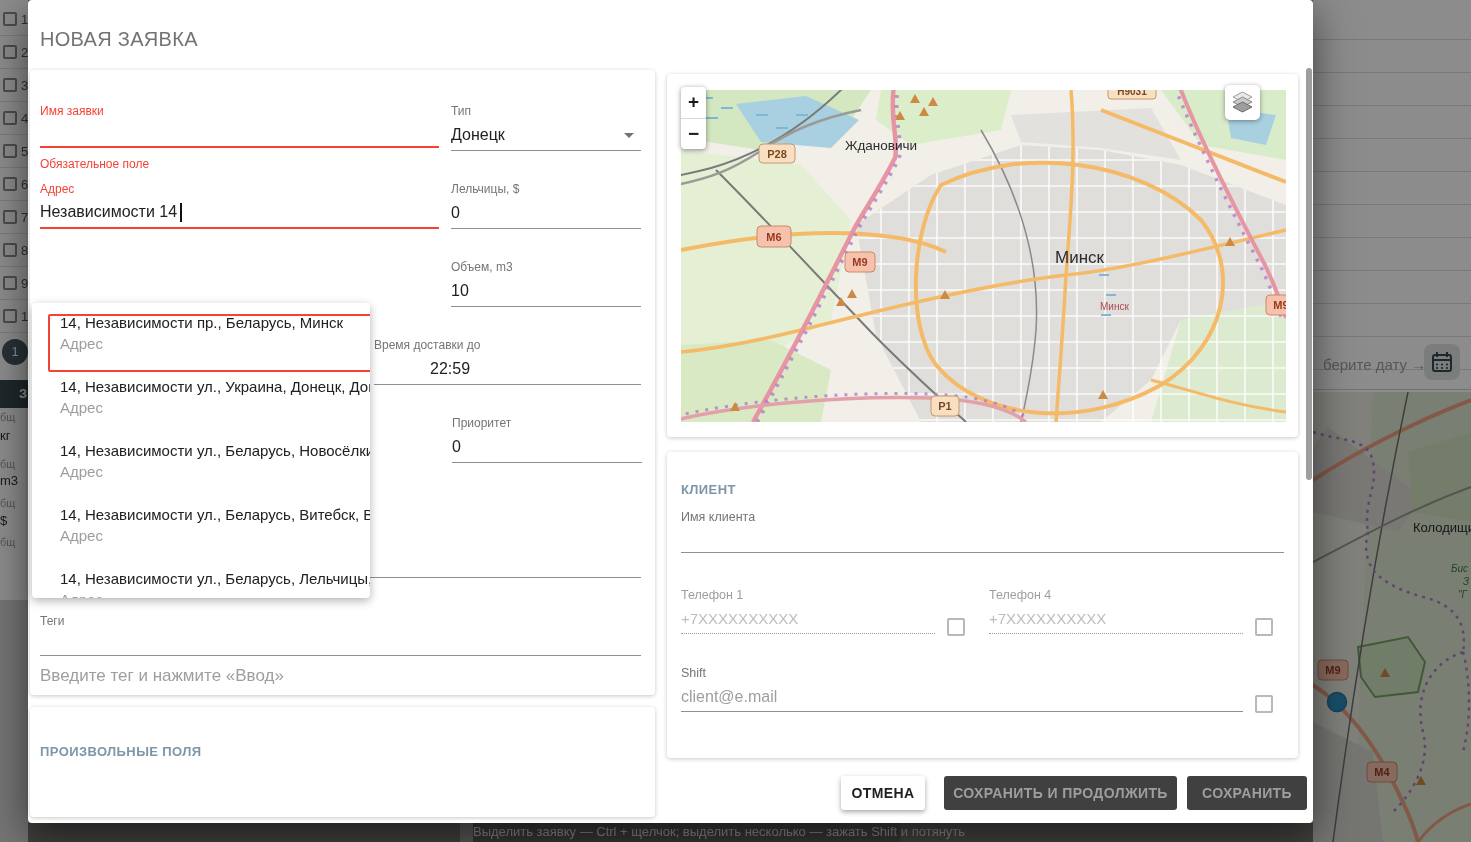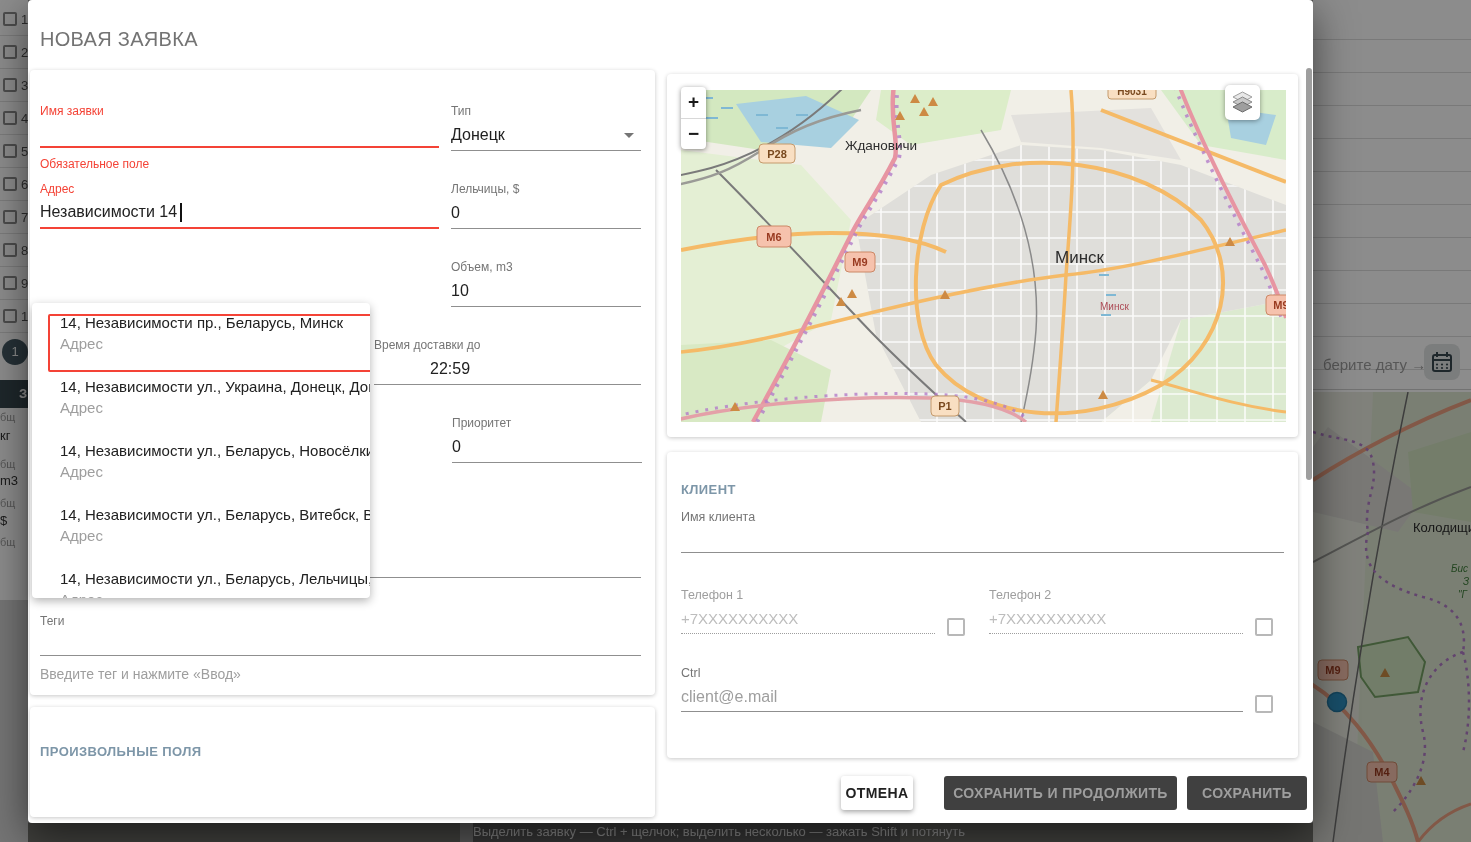--- a/index.html
+++ b/index.html
@@ -44,21 +44,21 @@
   .modal-scrollbar{position:absolute;left:1278px;top:68px;width:6px;height:412px;background:#9e9e9e;border-radius:3px;}
 
   .card{position:absolute;background:#fff;border-radius:4px;box-shadow:0 1px 4px rgba(0,0,0,0.22);}
   .card-left{left:2px;top:70px;width:625px;height:625px;}
   .card-custom{left:2px;top:707px;width:625px;height:110px;}
   .card-map{left:639px;top:74px;width:631px;height:363px;}
   .card-client{left:639px;top:452px;width:631px;height:306px;}
 
   .lbl{position:absolute;font-size:12px;color:#757575;}
   .lbl-red{position:absolute;font-size:12px;color:#f44336;}
-  .lbl-dis{position:absolute;font-size:14px;color:#9e9e9e;}
+  .lbl-dis{position:absolute;font-size:17px;color:#9e9e9e;}
   .val{position:absolute;font-size:16px;color:#212121;white-space:nowrap;}
   .ph{position:absolute;font-size:15px;color:#bdbdbd;white-space:nowrap;}
   .uline{position:absolute;height:1px;background:#8f8f8f;}
   .uline-red{position:absolute;height:2px;background:#f44336;}
   .uline-dot{position:absolute;height:0;border-bottom:1px dotted #9e9e9e;}
   .caret{position:absolute;width:1.5px;height:19px;background:#111;}
   .sel-arrow{position:absolute;width:0;height:0;border-left:5px solid transparent;
     border-right:5px solid transparent;border-top:5px solid #757575;}
   .sect-head{position:absolute;font-size:13px;font-weight:bold;letter-spacing:.4px;color:#7d96a8;}
   .checkbox{position:absolute;width:18px;height:18px;border:2px solid #b8b8b8;border-radius:2px;background:#fff;}
@@ -78,21 +78,21 @@
     box-shadow:0 1px 5px rgba(0,0,0,0.45);z-index:3;}
   .zoomctl .zi,.zoomctl .zo{position:absolute;left:0;width:25px;height:31px;text-align:center;
     font-size:19px;font-weight:bold;color:#1a1a1a;line-height:30px;cursor:pointer;}
   .zoomctl .zo{top:31px;border-top:1px solid #d8d8d8;}
   .layersbtn{position:absolute;left:558px;top:11px;width:35px;height:35px;background:#fff;border-radius:5px;
     box-shadow:0 1px 5px rgba(0,0,0,0.4);z-index:3;}
 
   
   .btn{position:absolute;top:776px;height:34px;border-radius:3px;font-size:14px;font-weight:bold;
     letter-spacing:.4px;text-align:center;line-height:34px;}
-  .btn-cancel{left:813px;width:72px;background:#fff;color:#212121;box-shadow:0 2px 5px rgba(0,0,0,0.35);}
+  .btn-cancel{left:813px;width:84px;background:#fff;color:#212121;box-shadow:0 2px 5px rgba(0,0,0,0.35);}
   .btn-dis{background:#404040;color:#9e9e9e;}
   .btn-savecont{left:916px;width:233px;}
   .btn-save{left:1159px;width:120px;}
 
   svg text{font-family:"Liberation Sans",sans-serif;}
 </style>
 </head>
 <body>
 
 <div id="screen">
@@ -428,26 +428,26 @@
     <div class="card card-client">
       <div class="sect-head" style="left:14px;top:30px">КЛИЕНТ</div>
       <div class="lbl" style="left:14px;top:58px;font-size:12.5px">Имя клиента</div>
       <div class="uline" style="left:14px;top:100px;width:603px"></div>
 
       <div class="lbl-dis" style="left:14px;top:136px;font-size:12.5px">Телефон 1</div>
       <div class="ph" style="left:14px;top:158px">+7XXXXXXXXXX</div>
       <div class="uline-dot" style="left:14px;top:181px;width:254px"></div>
       <div class="checkbox" style="left:280px;top:166px"></div>
 
-      <div class="lbl-dis" style="left:322px;top:136px;font-size:12.5px">Телефон 2</div>
+      <div class="lbl-dis" style="left:322px;top:136px;font-size:12.5px">Телефон 4</div>
       <div class="ph" style="left:322px;top:158px">+7XXXXXXXXXX</div>
       <div class="uline-dot" style="left:322px;top:181px;width:254px"></div>
       <div class="checkbox" style="left:588px;top:166px"></div>
 
-      <div class="lbl" style="left:14px;top:214px;font-size:12.5px">Ctrl</div>
+      <div class="lbl" style="left:14px;top:214px;font-size:12.5px">Shift</div>
       <div class="ph" style="left:14px;top:236px;font-size:16px;color:#9e9e9e">client@e.mail</div>
       <div class="uline" style="left:14px;top:259px;width:562px"></div>
       <div class="checkbox" style="left:588px;top:243px"></div>
     </div>
 
     <div class="btn btn-cancel">ОТМЕНА</div>
     <div class="btn btn-dis btn-savecont">СОХРАНИТЬ И ПРОДОЛЖИТЬ</div>
     <div class="btn btn-dis btn-save">СОХРАНИТЬ</div>
   </div>
 

